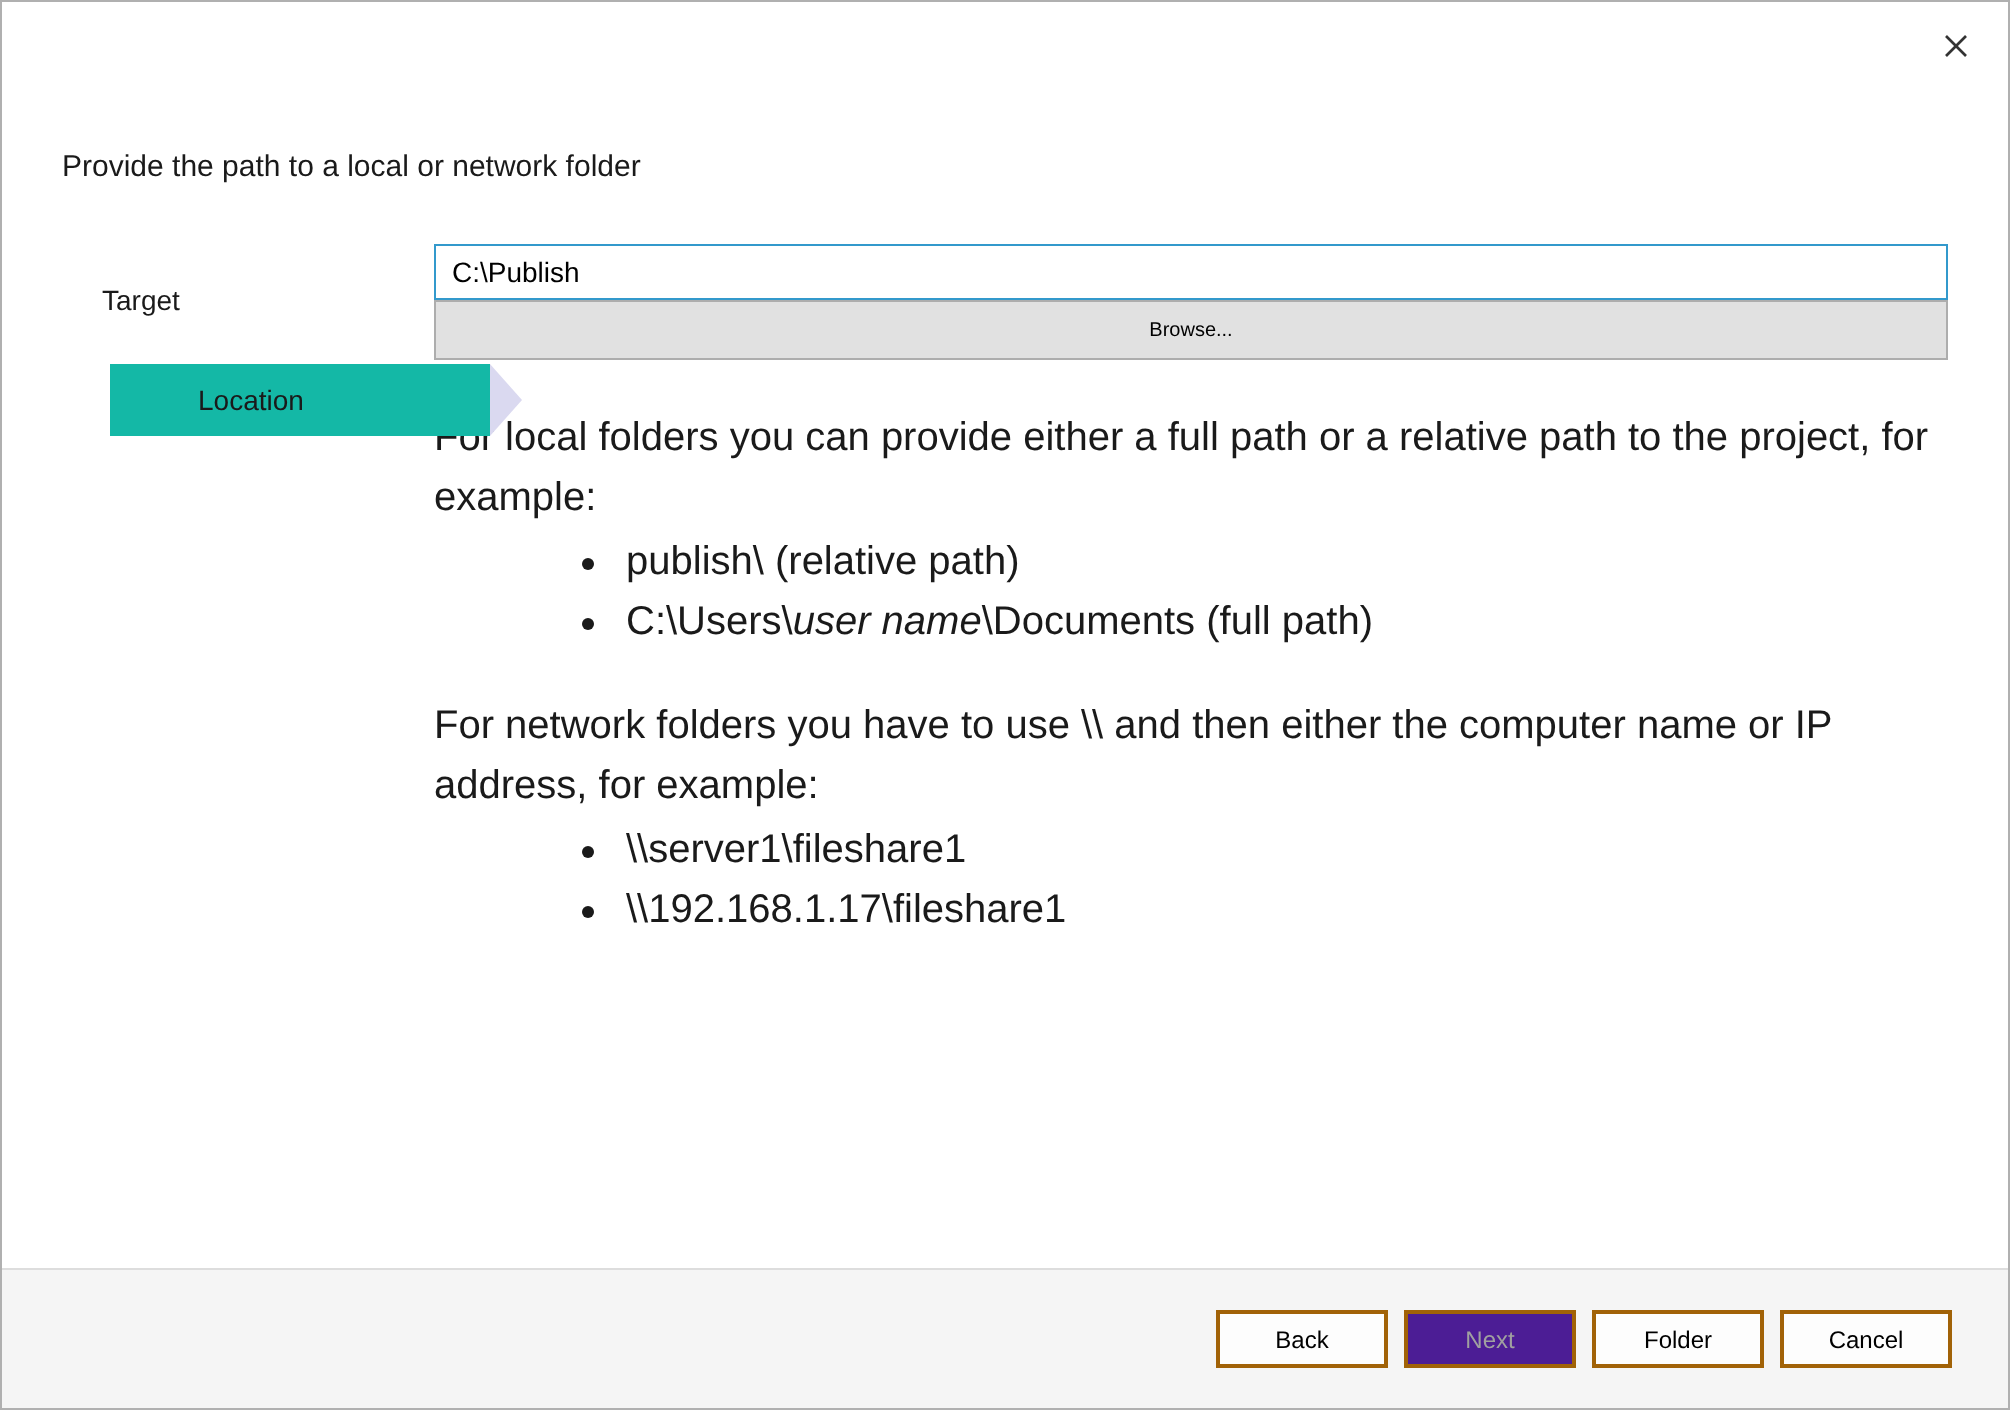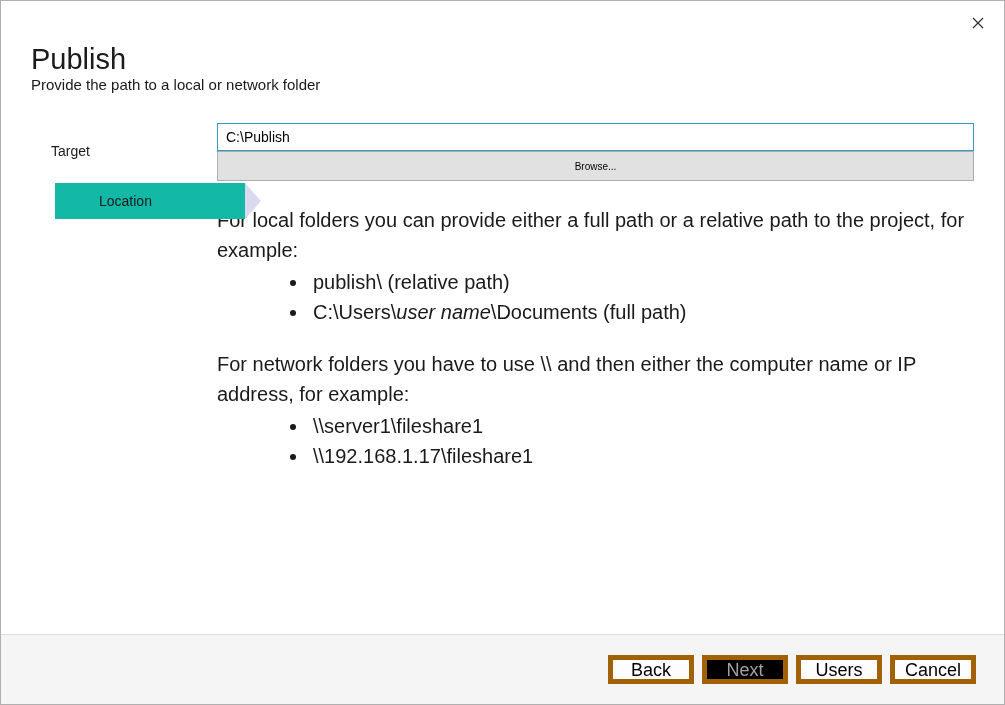--- a/index.html
+++ b/index.html
@@ -29,21 +29,21 @@
       padding: 42px 30px 0 30px;
     }
     .title {
       font-size: 29px;
       font-weight: 400;
       color: #1a1a1a;
     }
     .subtitle {
       font-size: 15px;
       color: #1a1a1a;
-      margin-top: 0;
+      margin-top: 32px;
     }
     .body {
       display: flex;
       flex: 1;
       padding: 30px 0 0 0;
     }
     .sidebar {
       width: 200px;
       padding: 10px 0 0 36px;
     }
@@ -126,44 +126,43 @@
       background: #f5f5f5;
       border-top: 1px solid #dddddd;
       padding: 20px 28px;
       display: flex;
       justify-content: flex-end;
       gap: 8px;
     }
     .footer button {
       width: 86px;
       height: 29px;
-      font-size: 18px;
+      font-size: 12px;
       font-family: inherit;
-      border: 5px solid #a16207;
+      border: 2px solid #a16207;
       background: #fdfdfd;
       cursor: pointer;
     }
     .footer button:disabled {
       color: #a0a0a0;
       cursor: default;
-      background: #000000;
+      background: #4c1d95;
     }
   </style>
 </head>
 <body>
 
 <div class="close-btn">
   <svg width="12" height="12" viewBox="0 0 12 12">
       <line x1="1" y1="1" x2="11" y2="11" stroke="#333" stroke-width="1.3"></line>
       <line x1="11" y1="1" x2="1" y2="11" stroke="#333" stroke-width="1.3"></line>
     </svg>
 </div>
 
 <div class="header">
-  <div class="title">Publish</div>
   <div class="subtitle">Provide the path to a local or network folder</div>
 </div>
 
 <div class="body">
   <div class="sidebar">
     <div class="sidebar-item">Target</div>
     <div class="sidebar-item active">Location</div>
   </div>
 
   <div class="content">
@@ -186,15 +185,15 @@
         <li>\\server1\fileshare1</li>
         <li>\\192.168.1.17\fileshare1</li>
       </ul>
     </div>
   </div>
 </div>
 
 <div class="footer">
   <button>Back</button>
   <button disabled="">Next</button>
-  <button>Users</button>
+  <button>Folder</button>
   <button>Cancel</button>
 </div>
 
 </body></html>

